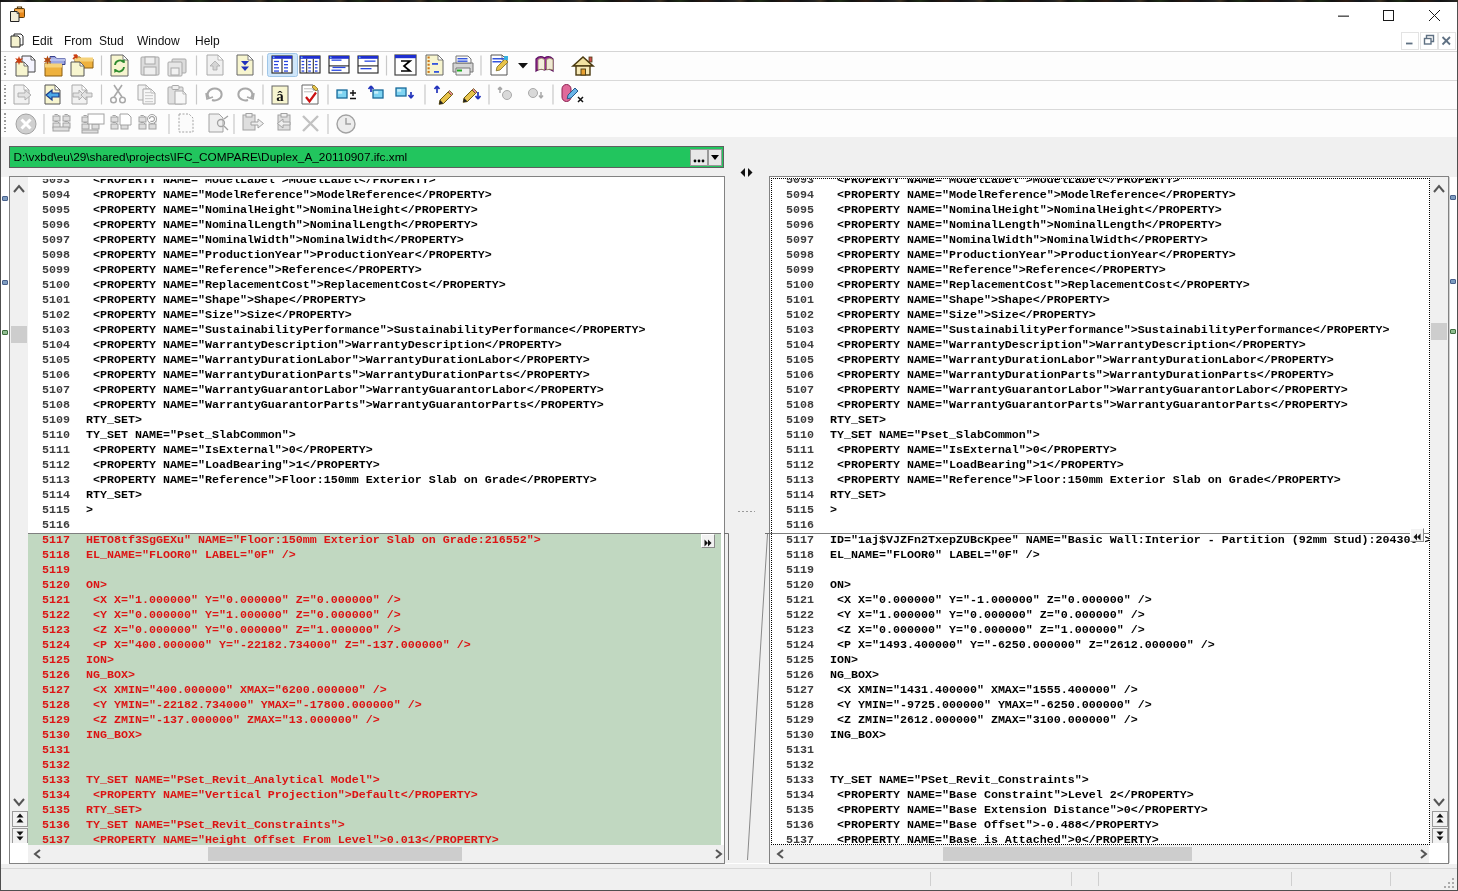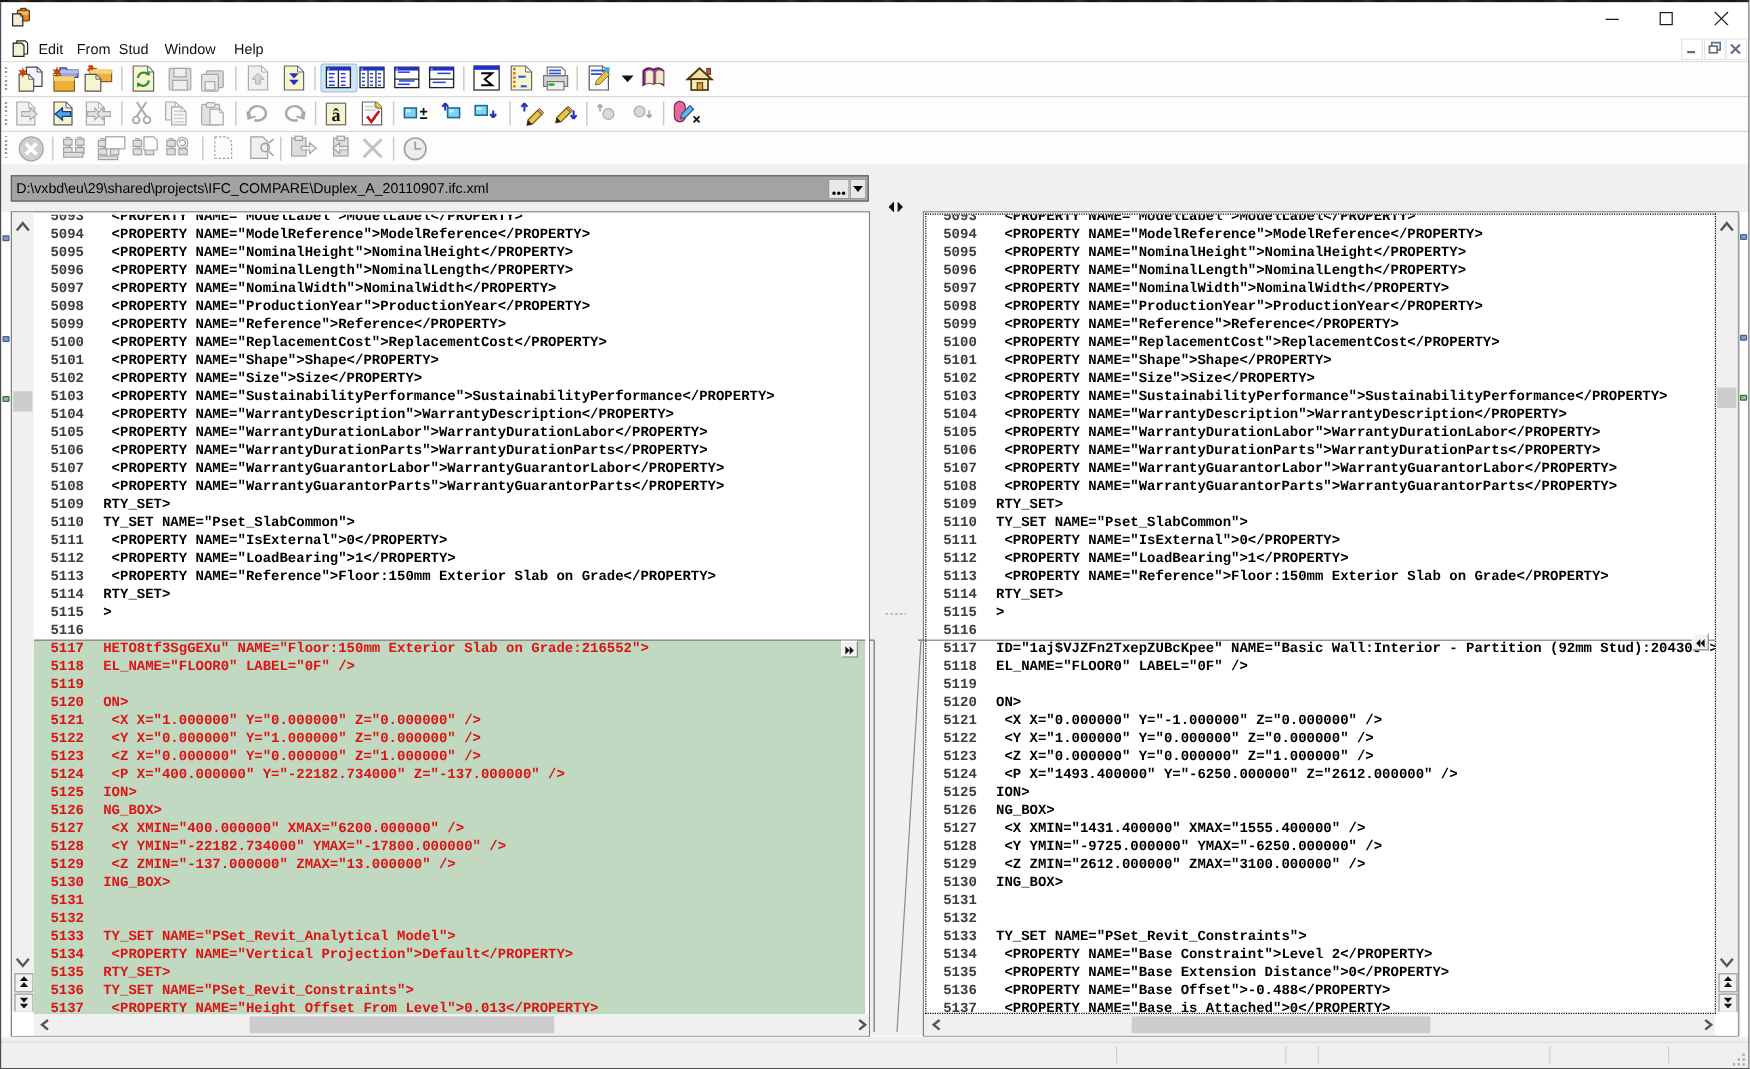--- a/index.html
+++ b/index.html
@@ -16,21 +16,21 @@
 .menuitem{top:34px;font-size:12px;color:#111;}
 #menuline{left:1px;top:51px;width:1456px;height:1px;background:#d5d5d5;}
 .caphair{stroke:#1a1a1a;stroke-width:1;fill:none;}
 .mdibtn{top:32px;width:16px;height:16px;border:1px solid #e3e3e3;background:#fff;}
 
 #tb1{left:1px;top:52px;width:1456px;height:28px;background:#fdfdfd;}
 #tb2{left:1px;top:80px;width:1456px;height:28px;background:#fdfdfd;border-top:1px solid #d9d9d9;}
 #tb3{left:1px;top:109px;width:1456px;height:28px;background:#fdfdfd;border-top:1px solid #d9d9d9;}
 
 #pathrow{left:1px;top:137px;width:1456px;height:40px;background:#f0f0f0;}
-.pathbar{top:146px;height:20px;background:#a3a3a3;border:1px solid #5f5f5f;font-size:11.8px;color:#000;}
+.pathbar{top:146px;height:20px;background:#22c55e;border:1px solid #5f5f5f;font-size:11.8px;color:#000;}
 .pathtext{position:absolute;left:3.5px;top:2.5px;white-space:pre;}
 .pbtn{position:absolute;top:2px;height:15px;background:#e8e8e8;border:1px solid #999;}
 
 #ovL{left:1px;top:177px;width:8px;height:686px;background:#fff;}
 #ovLline{left:9px;top:177px;width:1px;height:686px;background:#cfcfcf;}
 #paneLbox{left:9px;top:176px;width:716px;height:688px;border:1px solid #828282;background:#fff;box-sizing:border-box;}
 #vsL{left:10px;top:177px;width:18px;height:686px;background:#f0f0f0;}
 #paneRbox{left:769px;top:176px;width:680px;height:688px;border:1px solid #828282;background:#fff;box-sizing:border-box;}
 #vsR{left:1430px;top:177px;width:18px;height:686px;background:#f0f0f0;}
 #ovR{left:1449px;top:177px;width:8px;height:686px;background:#fff;}

